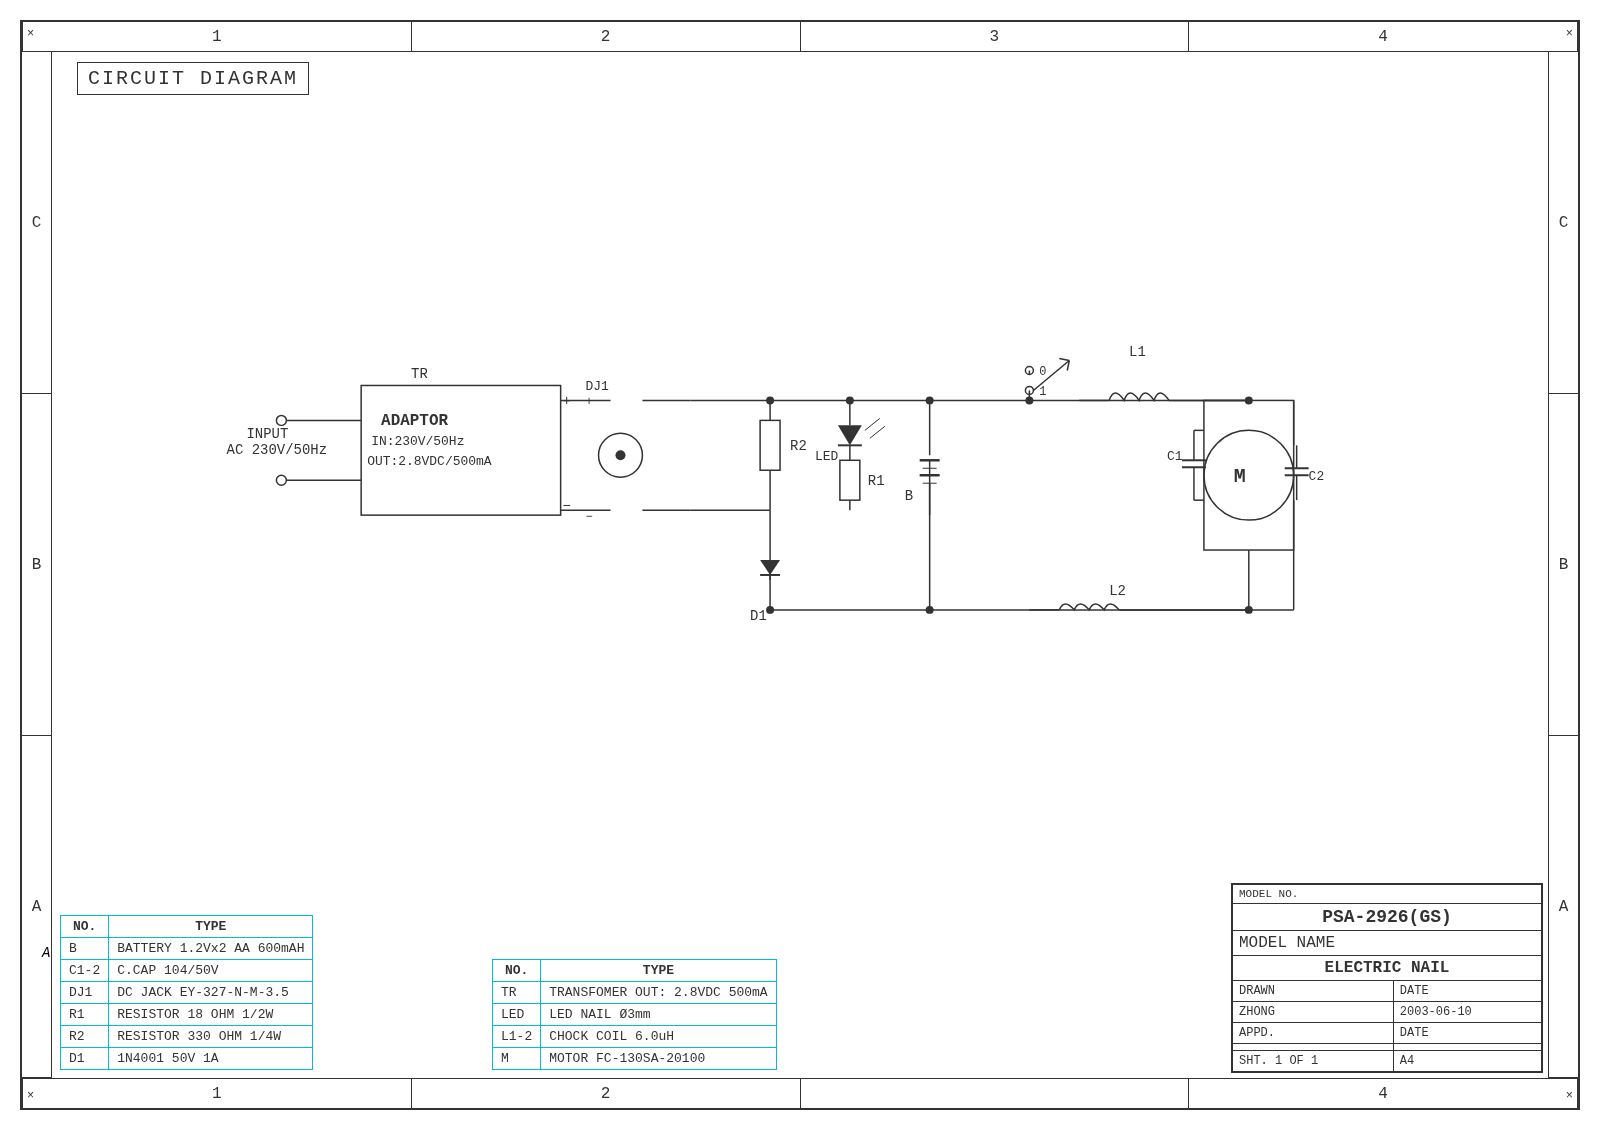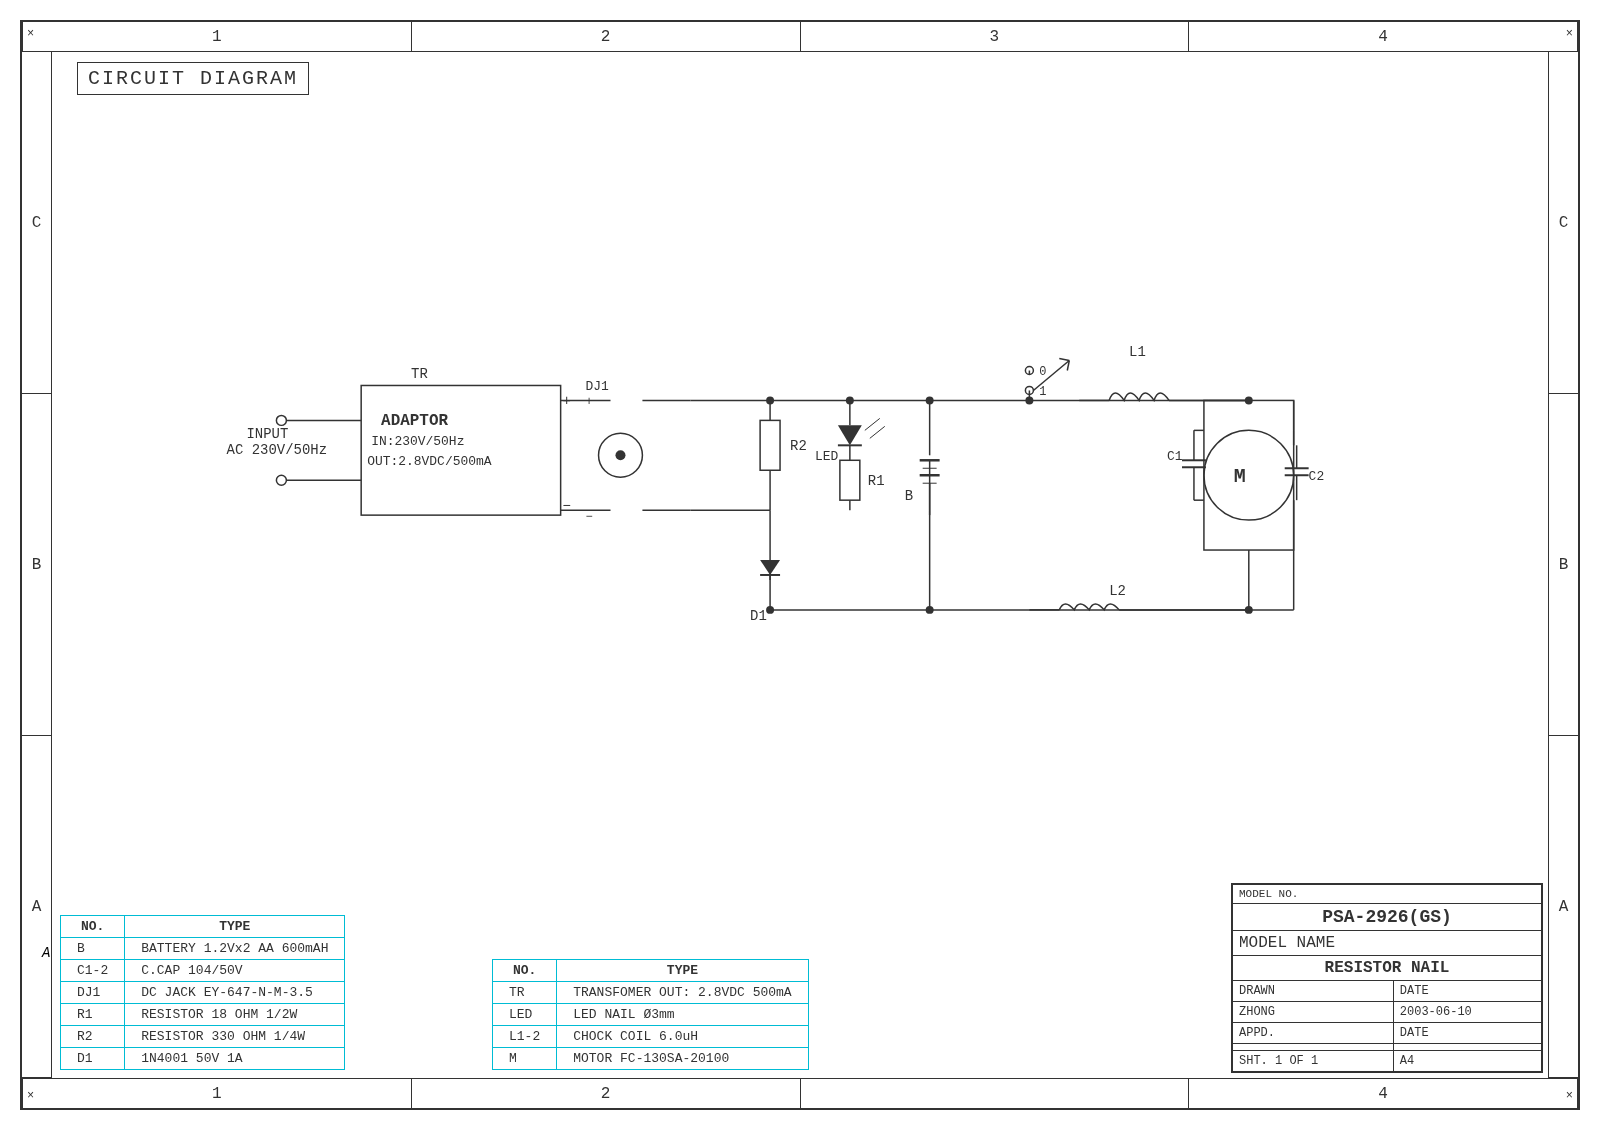--- a/index.html
+++ b/index.html
@@ -112,21 +112,21 @@
       height: 100%;
     }
     .parts-table {
       border: 1.5px solid #00bcd4;
       font-size: 13px;
       color: #333;
       border-collapse: collapse;
     }
     .parts-table td, .parts-table th {
       border: 1px solid #00bcd4;
-      padding: 3px 16px;
+      padding: 3px 8px;
       white-space: nowrap;
       margin-left: 32px;
     }
     .parts-table th {
       text-align: center;
       font-weight: bold;
     }
 
     
     .title-block {
@@ -344,21 +344,21 @@
           <tr>
             <td>B</td>
             <td>BATTERY  1.2Vx2 AA   600mAH</td>
           </tr>
           <tr>
             <td>C1-2</td>
             <td>C.CAP  104/50V</td>
           </tr>
           <tr>
             <td>DJ1</td>
-            <td>DC JACK  EY-647-N-M-3.5</td>
+            <td>DC JACK  EY-327-N-M-3.5</td>
           </tr>
           <tr>
             <td>R1</td>
             <td>RESISTOR  18 OHM  1/2W</td>
           </tr>
           <tr>
             <td>R2</td>
             <td>RESISTOR  330 OHM   1/4W</td>
           </tr>
           <tr>
@@ -410,21 +410,21 @@
             <span>PSA-2926(GS)</span>
           </td>
         </tr>
         <tr>
           <td colspan="2" class="model-name-label">
             <span>MODEL NAME</span>
           </td>
         </tr>
         <tr>
           <td colspan="2" class="model-name-val">
-            <span>RESISTOR  NAIL</span>
+            <span>ELECTRIC  NAIL</span>
           </td>
         </tr>
         <tr>
           <td>
             <span>DRAWN</span>
           </td>
           <td>
             <span>DATE</span>
           </td>
         </tr>

